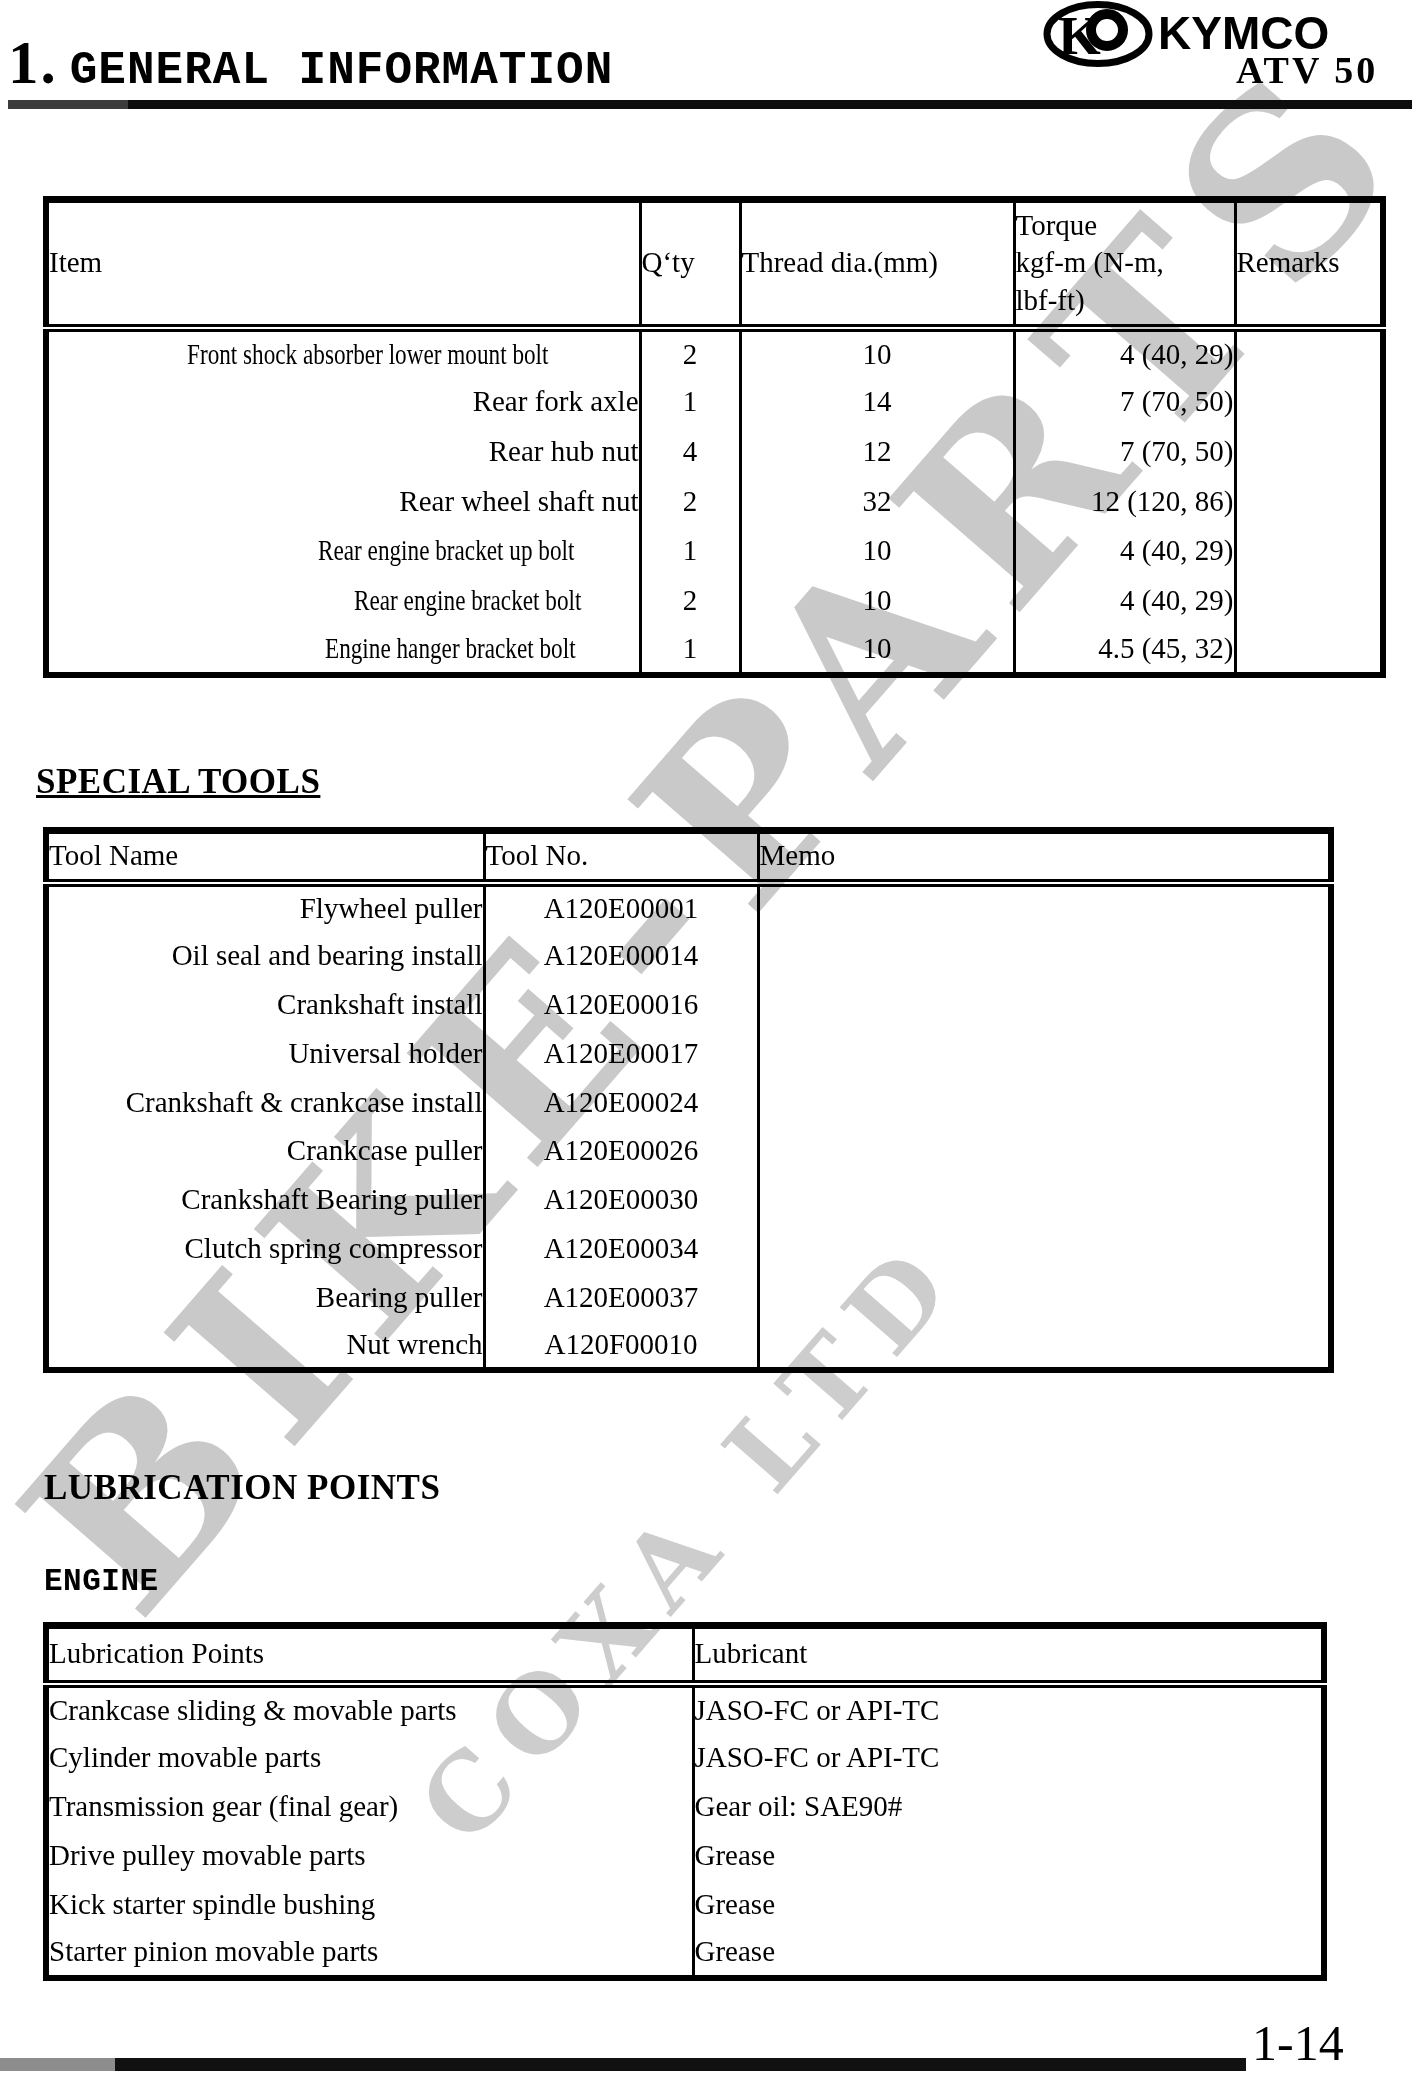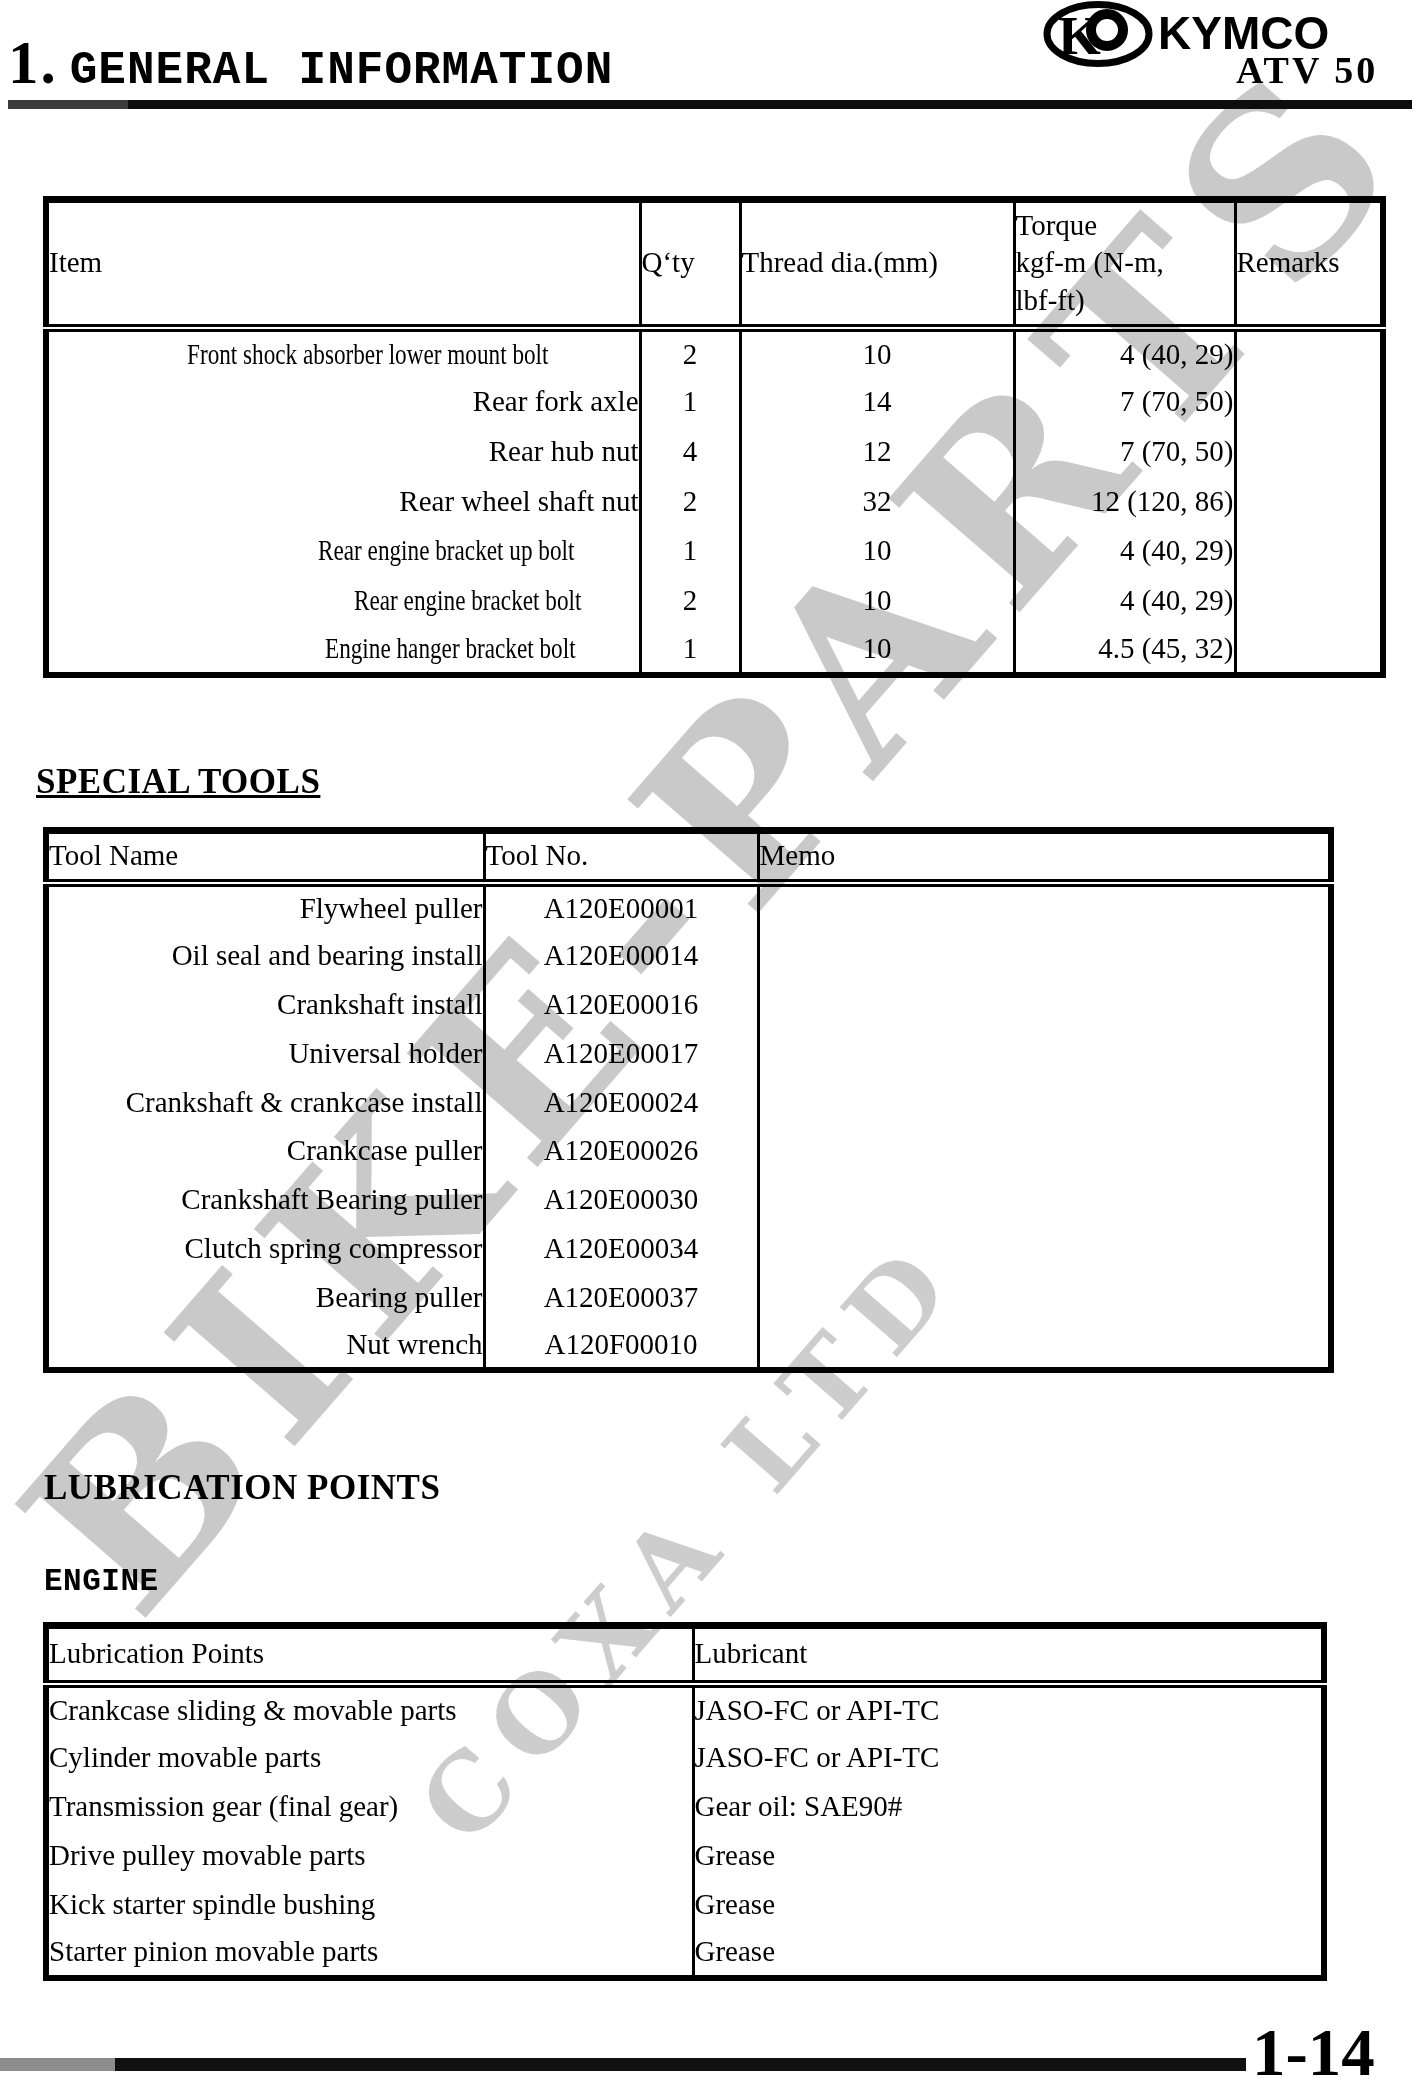--- a/index.html
+++ b/index.html
@@ -68,21 +68,21 @@
   .t3 tbody tr{height:49px;}
   .cell-left{text-align:right;padding-left:7px;}
   .cell-left-wide{text-align:left;padding-left:15px;}
   .cell-center{text-align:center;}
   .condensed{display:inline-block;transform:scaleX(0.8);transform-origin:0 50%;white-space:nowrap;}
   
   .footer-rule{
     position:absolute;left:0;top:2058px;width:1246px;height:13px;
     background:linear-gradient(90deg,#8d8d8d 0 115px,#111 115px);
   }
-  .page-number{position:absolute;left:1252px;top:2014px;font-size:67px;font-weight:bold;}
+  .page-number{position:absolute;left:1252px;top:2014px;font-size:50px;font-weight:normal;}
 </style>
 </head>
 <body>
 
 <div class="page">
 
   <div class="watermark-layer">
     <div class="wm-main">BIKE-PARTS</div>
     <div class="wm-sub">COXA LTD</div>
   </div>

